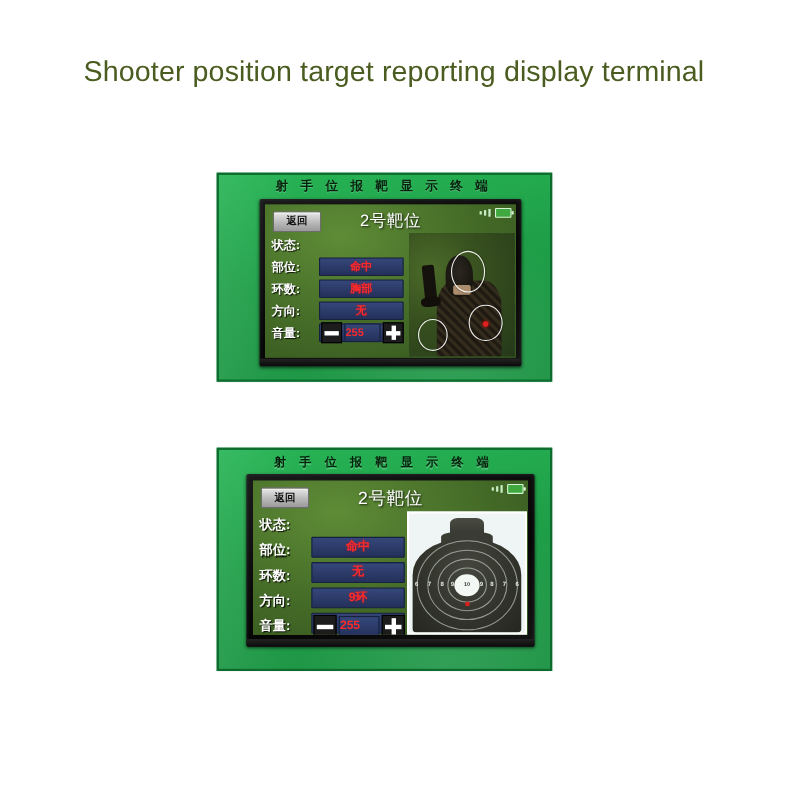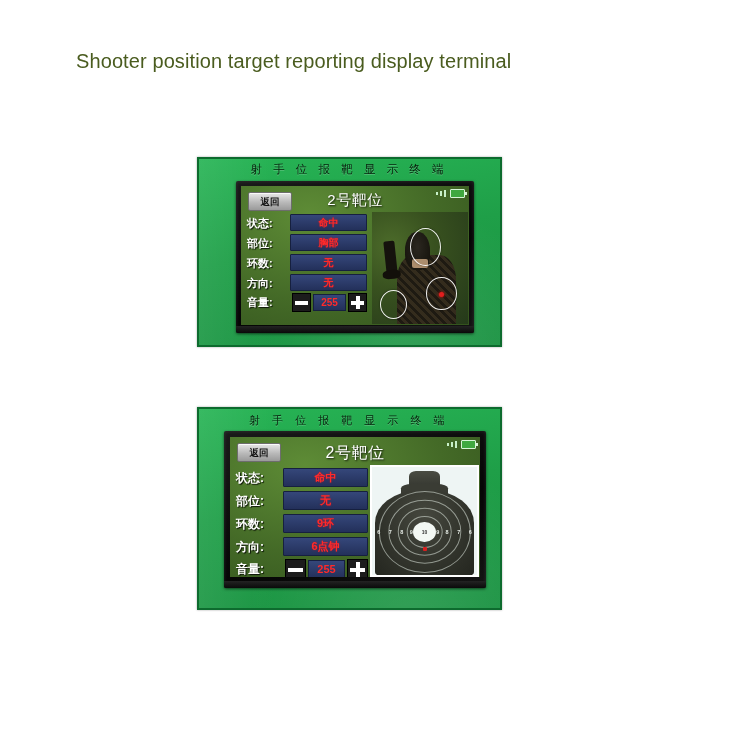--- a/index.html
+++ b/index.html
@@ -13,21 +13,21 @@
     position: relative;
     font-family: "Liberation Sans", sans-serif;
     overflow: hidden;
   }
 
   
   #page-title {
     position: absolute;
     left: 76px;
     top: 50px;
-    font-size: 20px;
+    font-size: 26px;
     color: #4a5c1f;
     letter-spacing: 0.1px;
     white-space: nowrap;
   }
 
   
   .device {
     position: absolute;
     box-sizing: border-box;
     background: #21a94e;
@@ -48,21 +48,21 @@
   }
 
   
   .board-header {
     position: absolute;
     left: 0; right: 1px;
     top: 3px;
     text-align: center;
     color: #06220d;
     font-size: 11.5px;
-    font-weight: normal;
+    font-weight: bold;
     letter-spacing: 4px;
     text-shadow: 0 1px 0 rgba(255,255,255,0.22);
     white-space: nowrap;
   }
   #device-2 .board-header { top: 4px; font-size: 11px; letter-spacing: 4.5px; }
 
   
   .bezel {
     position: absolute;
     background: #0b0b0b;
@@ -157,21 +157,21 @@
   .info-panel {
     position: absolute;
     left: 6px;
     top: 27px;
     width: 120px;
   }
   #device-2 .info-panel { top: 30px; width: 132px; }
 
   .info-row {
     display: flex;
-    align-items: flex-end;
+    align-items: center;
     height: 18px;
     margin-bottom: 2px;
   }
   #device-2 .info-row { height: 20px; margin-bottom: 3px; }
 
   .info-label {
     width: 43px;
     color: #ffffff;
     font-size: 11px;
     font-weight: bold;
@@ -249,21 +249,21 @@
   .vol-value {
     flex: 1;
     height: 15px;
     background: #2b3a66;
     background-image: linear-gradient(180deg, #35477a, #23305a);
     border: 1px solid #16203f;
     color: #ff2a2a;
     font-size: 10px;
     font-weight: bold;
     line-height: 15px;
-    text-align: center;
+    text-align: left;
     overflow: hidden;
   }
   #device-2 .vol-value { height: 17px; line-height: 17px; font-size: 11px; }
 
   
   .media {
     position: absolute;
     overflow: hidden;
   }
   #media-1 {

